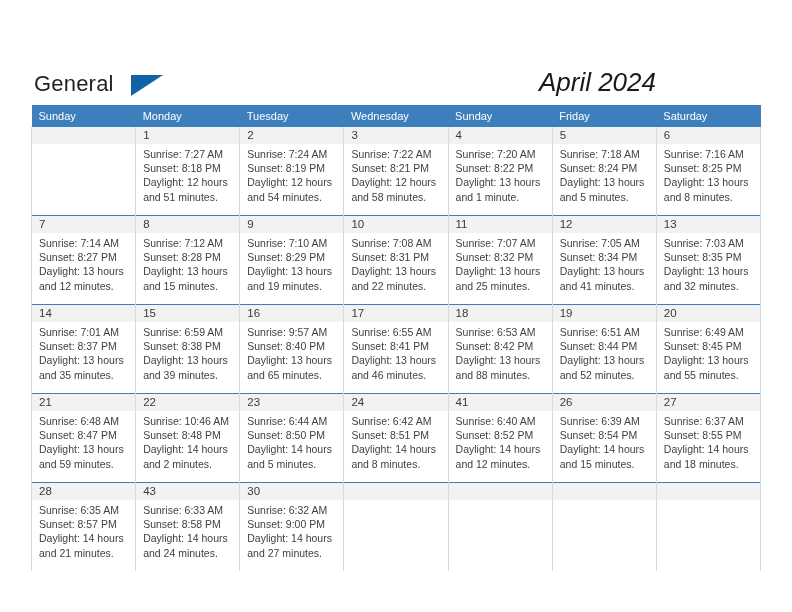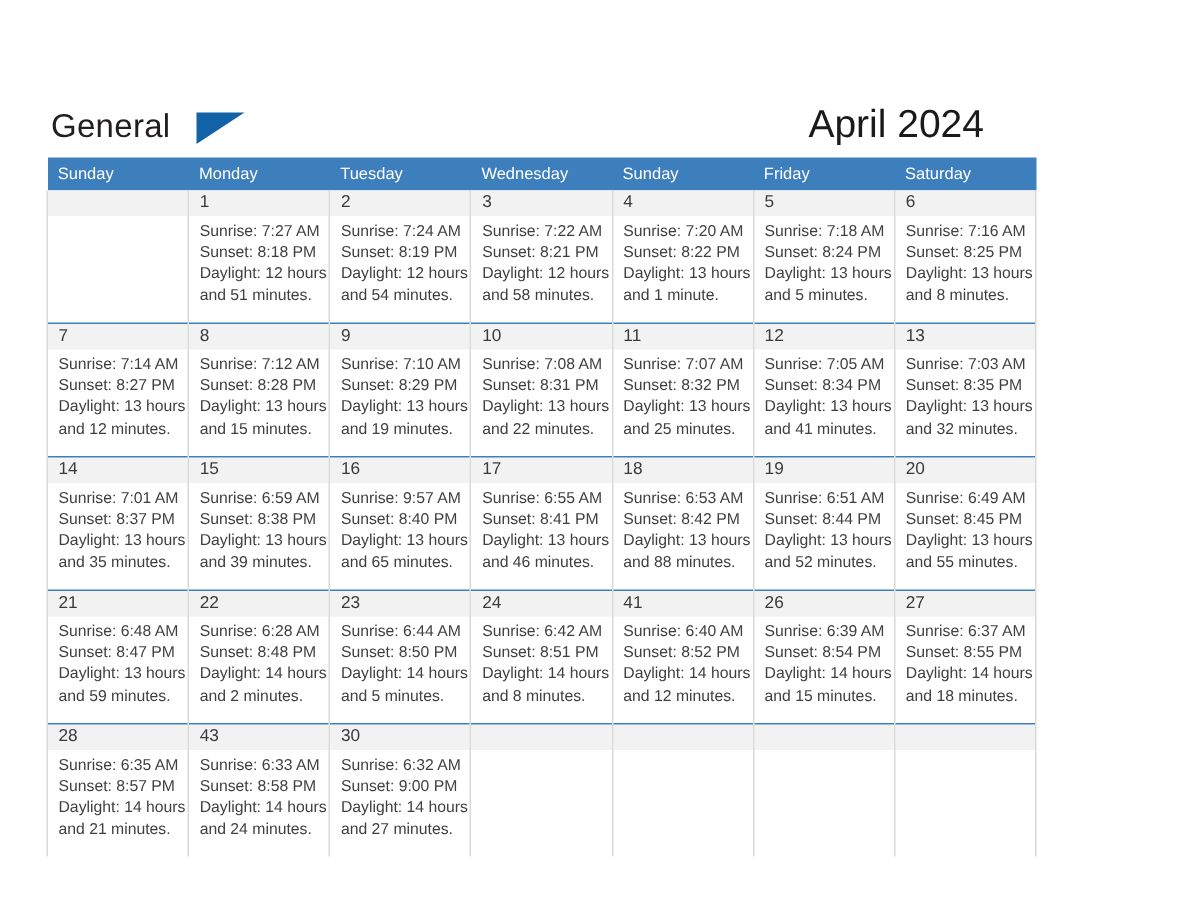--- a/index.html
+++ b/index.html
@@ -68,35 +68,36 @@
     position: absolute;
     right: 36px;
     top: 28px;
     text-align: right;
   }
   .title-month {
     font-size: 26px;
     color: #1a1a1a;
     line-height: 32px;
     white-space: nowrap;
+    font-style: italic;
   }
   .title-location {
     font-size: 18px;
     color: #be185d;
     line-height: 20px;
     margin-top: 6px;
     white-space: nowrap;
   }
 
   
   .calendar {
     position: absolute;
     left: 31px;
     top: 105px;
-    width: 660px;
+    width: 730px;
     border-collapse: collapse;
     table-layout: fixed;
   }
   .calendar th {
     background: #3d7ebd;
     color: #ffffff;
     font-size: 11px;
     font-weight: normal;
     text-align: left;
     padding: 5px 0 5px 7px;
@@ -372,21 +373,21 @@
             <div class="cell-body">
               <div>Sunrise: 6:48 AM</div>
               <div>Sunset: 8:47 PM</div>
               <div>Daylight: 13 hours</div>
               <div>and 59 minutes.</div>
             </div>
           </td>
           <td>
             <div class="daynum-bar">22</div>
             <div class="cell-body">
-              <div>Sunrise: 6:28 AM</div>
+              <div>Sunrise: 10:46 AM</div>
               <div>Sunset: 8:48 PM</div>
               <div>Daylight: 14 hours</div>
               <div>and 2 minutes.</div>
             </div>
           </td>
           <td>
             <div class="daynum-bar">23</div>
             <div class="cell-body">
               <div>Sunrise: 6:44 AM</div>
               <div>Sunset: 8:50 PM</div>

